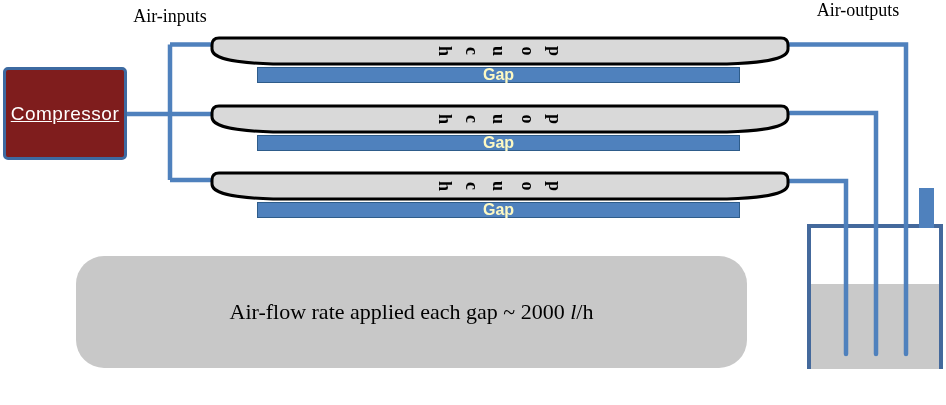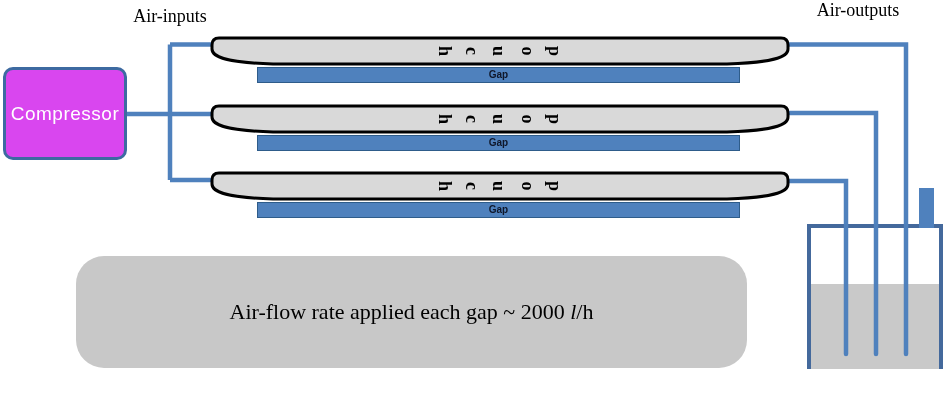--- a/index.html
+++ b/index.html
@@ -12,28 +12,29 @@
     font-family: "Liberation Sans", sans-serif;
   }
   .abs { position: absolute; }
 
   
   #piping-layer { position: absolute; left: 0; top: 0; width: 946px; height: 405px; }
 
   
   #compressor {
     left: 3px; top: 67px; width: 124px; height: 93px;
-    background: #d946ef;
+    background: #7f1d1d;
     border: 3px solid #3d6aa1;
-    border-radius: 10px;
+    border-radius: 5px;
     box-sizing: border-box;
     display: flex; align-items: center; justify-content: center;
     color: #ffffff;
     font-size: 19px;
     letter-spacing: 0.5px;
+    text-decoration: underline;
   }
 
   
   .serif-label {
     font-family: "Liberation Serif", serif;
     font-size: 18px;
     color: #000000;
     text-align: center;
   }
   #air-inputs-label  { left: 100px; top: 6px;  width: 140px; }
@@ -52,22 +53,22 @@
     font-size: 18px;
     line-height: 1;
     color: #000000;
     transform: rotate(90deg);
   }
   .gap-bar {
     position: absolute; left: 47px; top: 31px; width: 483px; height: 16px;
     background: #4f81bd;
     border: 1px solid #2e5c8a;
     box-sizing: border-box;
-    color: #0f172a;
-    font-size: 10px;
+    color: #fef9c3;
+    font-size: 16px;
     font-weight: bold;
     text-align: center;
     line-height: 13px;
   }
 
   
   #note-box {
     left: 76px; top: 256px; width: 671px; height: 112px;
     background: #c8c8c8;
     display: flex; align-items: center; justify-content: center;

